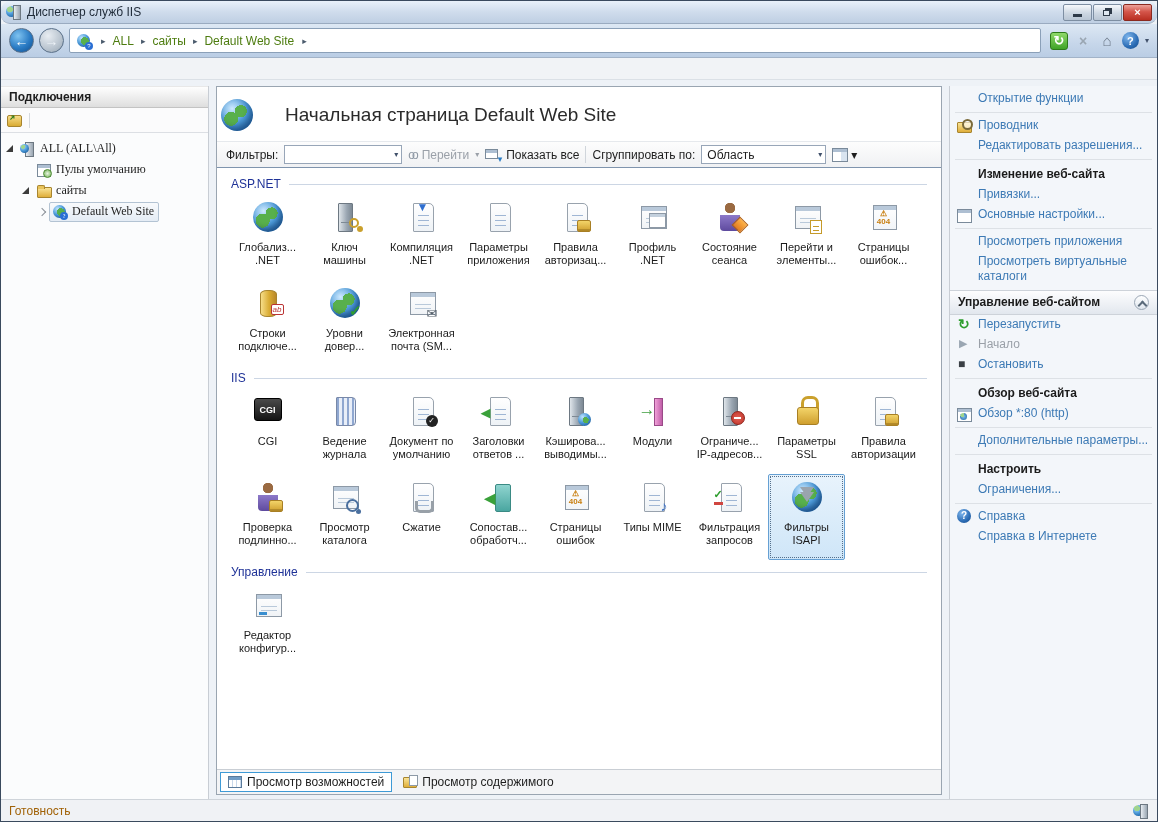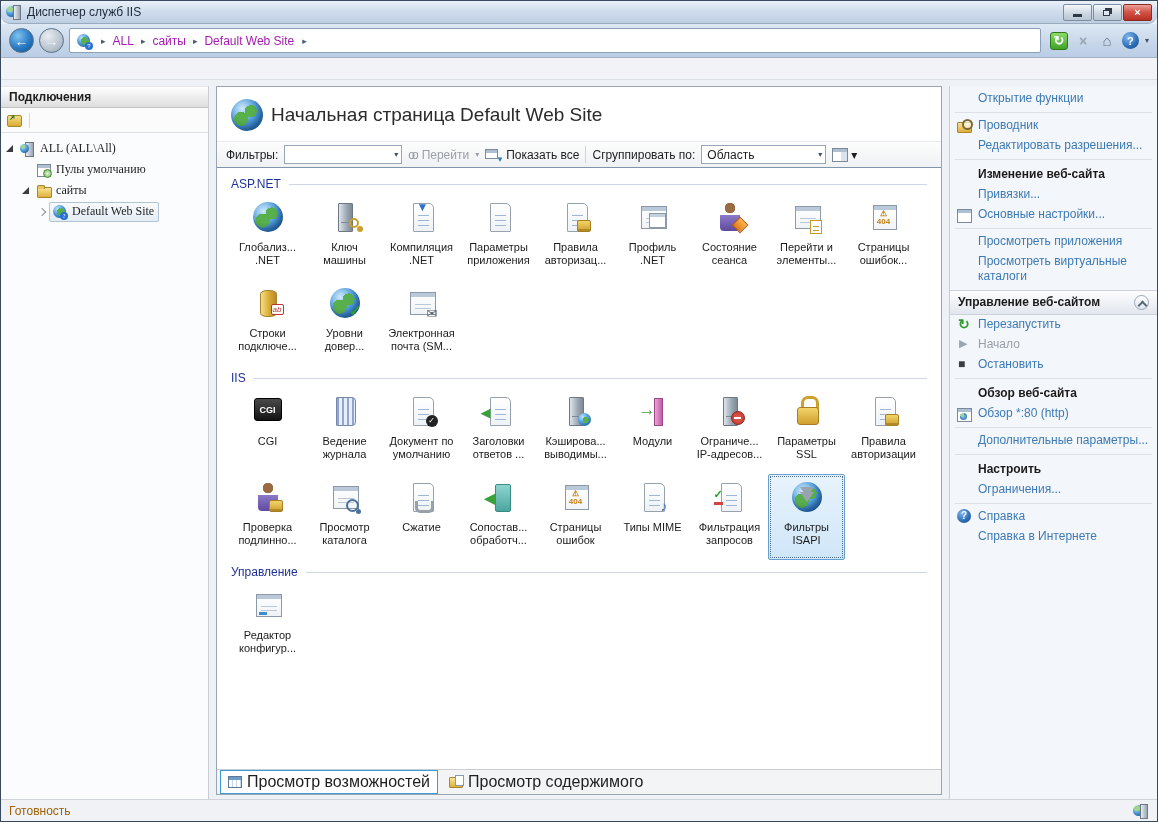--- a/index.html
+++ b/index.html
@@ -60,21 +60,21 @@
     display:flex; align-items:center; padding:0 6px; gap:2px;
     font-size:12px; color:#1e1e1e;
   }
   .addr-icon { width:15px; height:15px; position:relative; margin-right:3px; flex:0 0 15px; }
   .addr-icon::before { content:""; position:absolute; inset:1px; border-radius:50%;
     background:radial-gradient(circle at 60% 55%, #58b04c 0 4px, transparent 4px), radial-gradient(circle at 35% 30%, #bfe3ff, #4d9bd9 45%, #1d5f9e 85%); }
   .addr-icon::after { content:"?"; position:absolute; right:-2px; bottom:-2px; width:8px; height:8px; border-radius:50%;
     background:#2a6fd4; color:#fff; font-size:6px; line-height:8px; text-align:center; }
   .crumb-group { display:flex; align-items:center; }
   .crumb-group::before { content:"▸"; color:#4a5a6c; font-size:9px; margin:0 5px; }
-  .crumb { background:none; border:none; font:inherit; color:#a21caf; padding:1px 2px; cursor:default; }
+  .crumb { background:none; border:none; font:inherit; color:#4d7c0f; padding:1px 2px; cursor:default; }
   .crumb-tail { color:#4a5a6c; font-size:9px; margin-left:4px; }
   .nav-tools { display:flex; align-items:center; gap:6px; margin-left:4px; }
   .tool { width:18px; height:18px; display:flex; align-items:center; justify-content:center; font-size:12px; }
   .tool.refresh { background:linear-gradient(#8fd96a,#3fa327); border:1px solid #2d7a1a; border-radius:3px; color:#fff; font-weight:bold; font-size:13px; }
   .tool.stopx { color:#9aa6b2; font-weight:bold; font-size:14px; }
   .tool.home { color:#6a7686; font-size:15px; }
   .tool.help { background:radial-gradient(circle at 35% 30%, #7fb6ec, #2b6cb5 60%, #174a85); border-radius:50%; color:#fff; font-weight:bold; font-size:11px; width:17px; height:17px; }
   .tool-caret { font-size:8px; color:#40506a; }
   
   .menubar {
@@ -116,21 +116,21 @@
   [data-icon="app-pools-icon"].tic::before { content:""; position:absolute; left:1px; top:2px; width:12px; height:11px; background:#fff; border:1px solid #7a8a9a; box-shadow:inset 0 3px 0 #aebfd2; }
   [data-icon="app-pools-icon"].tic::after { content:""; position:absolute; right:0; bottom:0; width:7px; height:7px; border-radius:50%; background:radial-gradient(#e8f4e2, #6fae4f); border:1px solid #4a8a30; }
   [data-icon="sites-folder-icon"].tic::before { content:""; position:absolute; left:1px; top:4px; width:13px; height:9px; background:linear-gradient(#f9e396,#dfae3a); border:1px solid #a8852f; border-radius:1px; }
   [data-icon="sites-folder-icon"].tic::after { content:""; position:absolute; left:1px; top:2px; width:6px; height:3px; background:#e9c45c; border:1px solid #a8852f; border-bottom:none; border-radius:2px 2px 0 0; }
   [data-icon="site-icon"].tic::before { content:""; position:absolute; left:1px; top:1px; width:13px; height:13px; border-radius:50%;
     background:radial-gradient(circle at 60% 55%, #58b04c 0 4px, transparent 4px), radial-gradient(circle at 35% 30%, #bfe3ff, #4d9bd9 45%, #1d5f9e 85%); }
   [data-icon="site-icon"].tic::after { content:"?"; position:absolute; right:0; bottom:0; width:8px; height:8px; border-radius:50%; background:#2a6fd4; color:#fff; font-size:6px; line-height:8px; text-align:center; }
   
   .center { flex:1; display:flex; flex-direction:column; margin:0 7px 4px 7px; }
   .content-panel { flex:1; background:#fff; border:1px solid #9aa5b1; display:flex; flex-direction:column; overflow:hidden; }
-  .content-header { padding:12px 14px 10px; display:flex; align-items:center; gap:8px; }
+  .content-header { padding:12px 4px 10px; display:flex; align-items:center; gap:32px; }
   .big-globe { width:32px; height:32px; border-radius:50%; flex:0 0 32px;
     background:radial-gradient(circle at 62% 38%, #58b04c 0 6px, transparent 6px), radial-gradient(circle at 32% 62%, #58b04c 0 7px, transparent 7px), radial-gradient(circle at 35% 30%, #cfeaff, #4d9bd9 48%, #1d5f9e 88%);
     box-shadow:inset -3px -4px 6px rgba(0,20,60,.3); }
   .page-title { font-size:19px; color:#2b2b2b; }
   .filterbar {
     height:27px; flex:0 0 27px;
     background:linear-gradient(#fdfdfd,#f0f1f3);
     border-top:1px solid #e6e9ed; border-bottom:1px solid #7f94ad;
     display:flex; align-items:center; padding:0 9px; gap:6px; font-size:12px; color:#1e1e1e;
   }
@@ -230,21 +230,21 @@
   .feature[data-icon="handler-mappings-icon"] .fi::after { content:"◀"; position:absolute; left:3px; top:10px; color:#3aa13a; font-size:14px; font-weight:bold; }
   .feature[data-icon="mime-types-icon"] .fi::after { content:"♪"; position:absolute; right:2px; bottom:0; color:#3a6fc4; font-size:14px; font-weight:bold; }
   .feature[data-icon="request-filtering-icon"] .fi::after { content:"✓"; position:absolute; left:1px; top:8px; color:#2f9e2f; font-size:11px; font-weight:bold;
     border-bottom:3px solid #d04540; padding-bottom:1px; }
   .feature[data-icon="isapi-filters-icon"] .fi::after { content:""; position:absolute; left:10px; top:7px; width:0; height:0;
     border-left:7px solid transparent; border-right:7px solid transparent; border-top:10px solid #9aa4ae;
     filter:drop-shadow(0 5px 0 #9aa4ae); }
   .feature[data-icon="configuration-editor-icon"] .fi::after { content:""; position:absolute; left:8px; bottom:7px; width:8px; height:3px; background:#3a8fd0; }
   
   .tabsbar { height:25px; flex:0 0 25px; border-top:1px solid #c9ced4; background:#f3f4f6;
-    display:flex; align-items:center; padding:1px 3px; gap:3px; font-size:16px; color:#1e1e1e; }
+    display:flex; align-items:center; padding:1px 3px; gap:3px; font-size:12px; color:#1e1e1e; }
   .tab { display:flex; align-items:center; gap:5px; padding:2px 7px; border:1px solid transparent; cursor:default; }
   .tab.selected { background:#fff; border-color:#3e9ad6; }
   .tab-ic-grid { width:14px; height:12px; border:1px solid #5a7a9a;
     background:repeating-linear-gradient(90deg,#fff 0 3px,#c8d8ea 3px 4px), #fff; box-shadow:inset 0 3px 0 #6f9cc6; }
   .tab-ic-folder { width:14px; height:11px; background:linear-gradient(#f9e396,#dfae3a); border:1px solid #a8852f; border-radius:1px; position:relative; }
   .tab-ic-folder::after { content:""; position:absolute; right:-2px; top:-3px; width:7px; height:9px; background:#fff; border:1px solid #8d99a6; }
   
   .right-panel { width:208px; flex:0 0 208px; display:flex; flex-direction:column; background:#f3f6fa; border-left:1px solid #c8cdd4; }
   .actions-body { flex:1; padding-top:3px; font-size:12px; overflow:hidden; }
   .arow { display:flex; align-items:flex-start; padding:2px 6px; gap:5px; cursor:default; }

